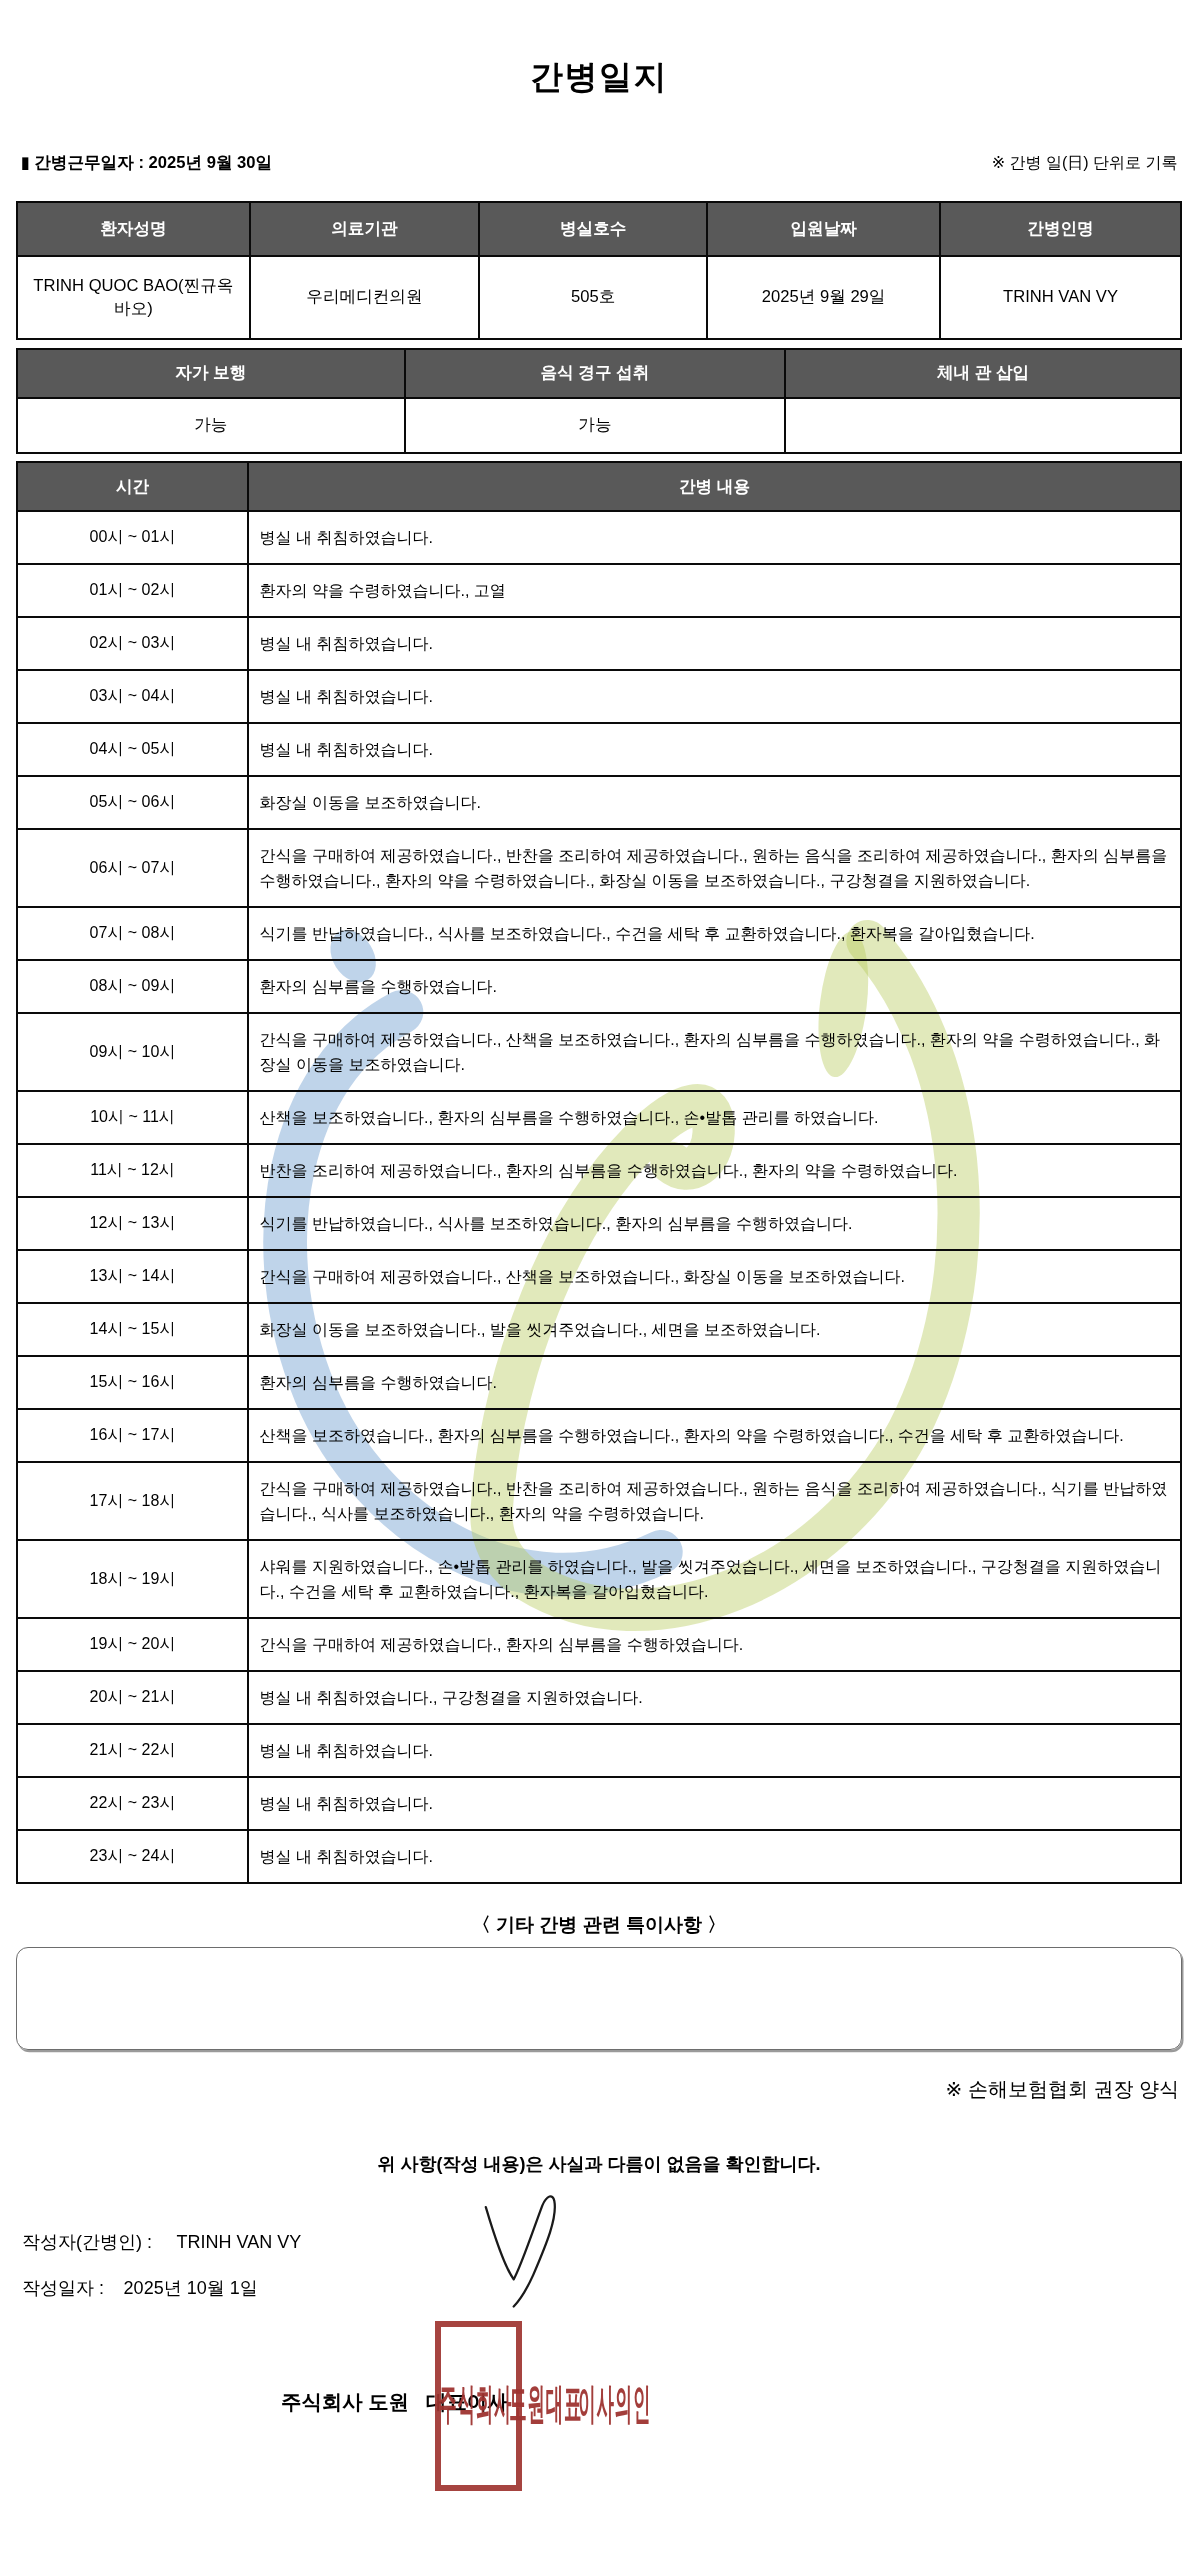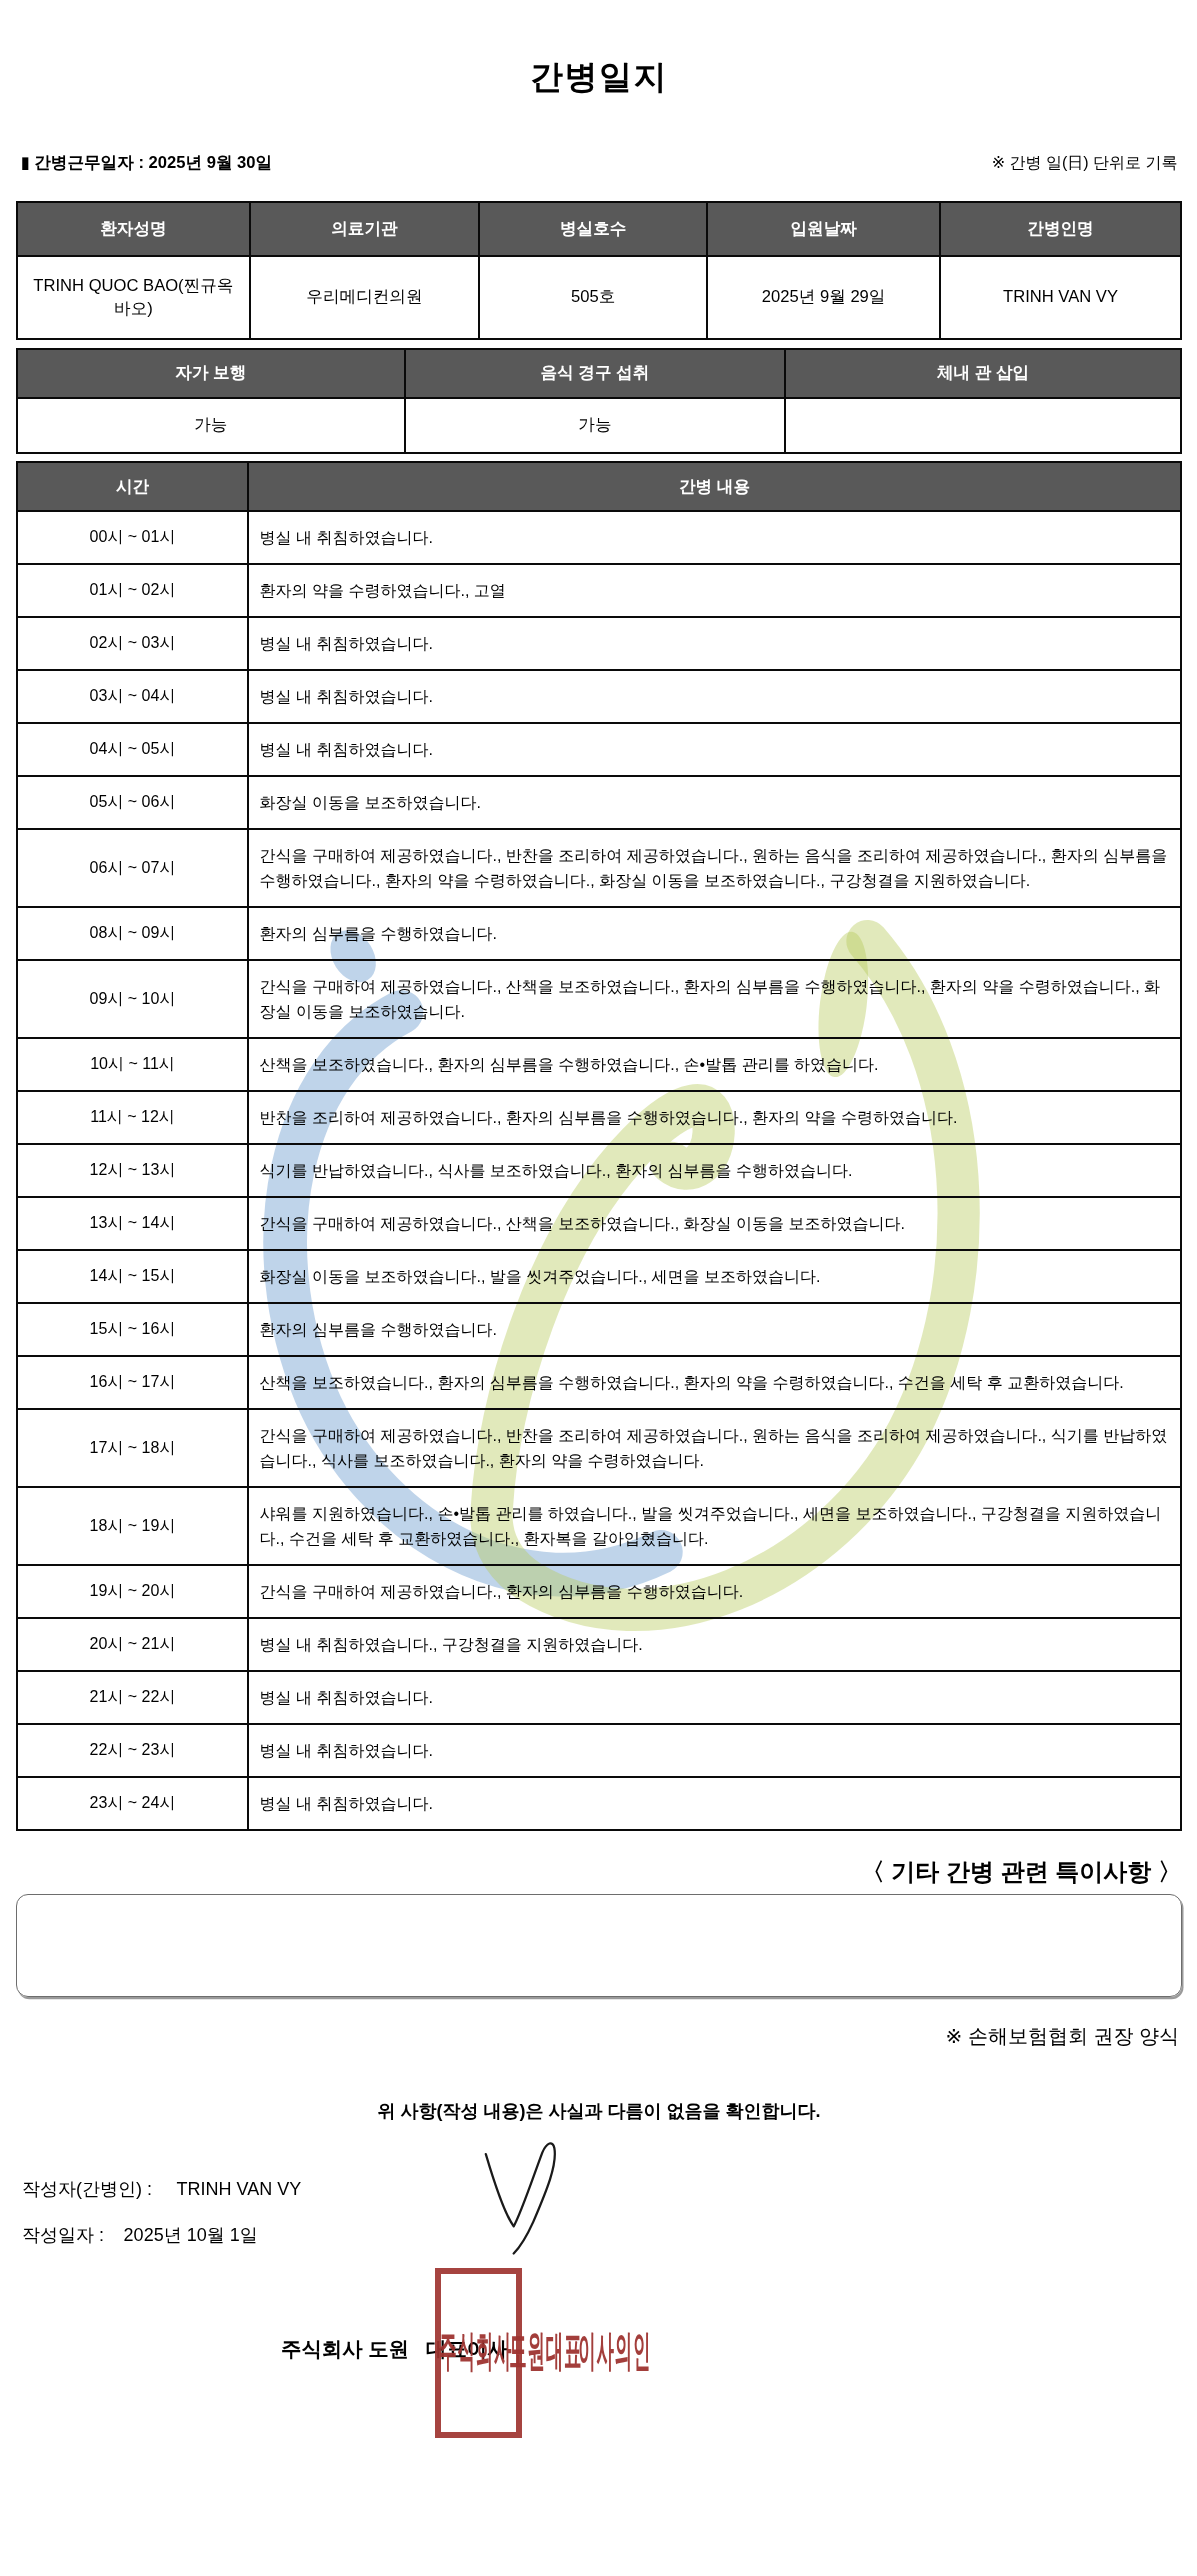--- a/index.html
+++ b/index.html
@@ -19,21 +19,21 @@
   .info-table th{height:50px;}
   .info-table td{height:75px;padding:3px 12px;word-break:break-all;line-height:22.6px;}
   .status-table{margin-top:7.5px;}
   .status-table th{height:45px;}
   .status-table td{height:51px;}
   .care-table{margin-top:7.5px;}
   .care-table th{height:45px;}
   .care-table td.time{font-size:16px;text-align:center;padding:13px 3px;vertical-align:middle;}
   .care-table td.ccontent{font-size:16px;text-align:left;padding:13px 7.5px 13px 10.6px;line-height:25px;
                           word-break:break-all;vertical-align:middle;}
-  .notes-title{margin-top:30px;text-align:right;font-size:24px;font-weight:bold;line-height:21px;}
+  .notes-title{margin-top:30px;text-align:center;font-size:19px;font-weight:bold;line-height:21px;}
   .notes-box{margin-top:12px;height:101px;border:1.5px solid #6d6d6d;border-radius:12px;
              box-shadow:1.5px 2.3px 0 #9a9a9a;background:transparent;}
   .form-note{margin-top:26px;text-align:right;font-size:20px;padding-right:3px;}
   .confirmation{margin-top:48px;text-align:center;font-size:18px;font-weight:bold;line-height:26px;}
   .writer-row{position:relative;margin-top:53px;display:flex;align-items:baseline;font-size:18px;padding-left:6px;line-height:24px;}
   .writer-row .lbl{white-space:pre;}
   .writer-row .val{margin-left:19.6px;white-space:pre;}
   .sig{position:absolute;left:451px;top:-44px;pointer-events:none;}
   .date-row{margin-top:22px;display:flex;align-items:baseline;font-size:18px;padding-left:6px;line-height:24px;}
   .date-row .val{margin-left:19.6px;white-space:pre;}
@@ -152,20 +152,24 @@
       <tr>
         <td class="time">05시 ~ 06시</td>
         <td class="ccontent">화장실 이동을 보조하였습니다.</td>
       </tr>
 
       <tr>
         <td class="time">06시 ~ 07시</td>
         <td class="ccontent">간식을 구매하여 제공하였습니다., 반찬을 조리하여 제공하였습니다., 원하는 음식을 조리하여 제공하였습니다., 환자의 심부름을 수행하였습니다., 환자의 약을 수령하였습니다., 화장실 이동을 보조하였습니다., 구강청결을 지원하였습니다.</td>
       </tr>
 
+      <tr>
+        <td class="time">07시 ~ 08시</td>
+        <td class="ccontent">식기를 반납하였습니다., 식사를 보조하였습니다., 수건을 세탁 후 교환하였습니다., 환자복을 갈아입혔습니다.</td>
+      </tr>
 
       <tr>
         <td class="time">08시 ~ 09시</td>
         <td class="ccontent">환자의 심부름을 수행하였습니다.</td>
       </tr>
 
       <tr>
         <td class="time">09시 ~ 10시</td>
         <td class="ccontent">간식을 구매하여 제공하였습니다., 산책을 보조하였습니다., 환자의 심부름을 수행하였습니다., 환자의 약을 수령하였습니다., 화장실 이동을 보조하였습니다.</td>
       </tr>

